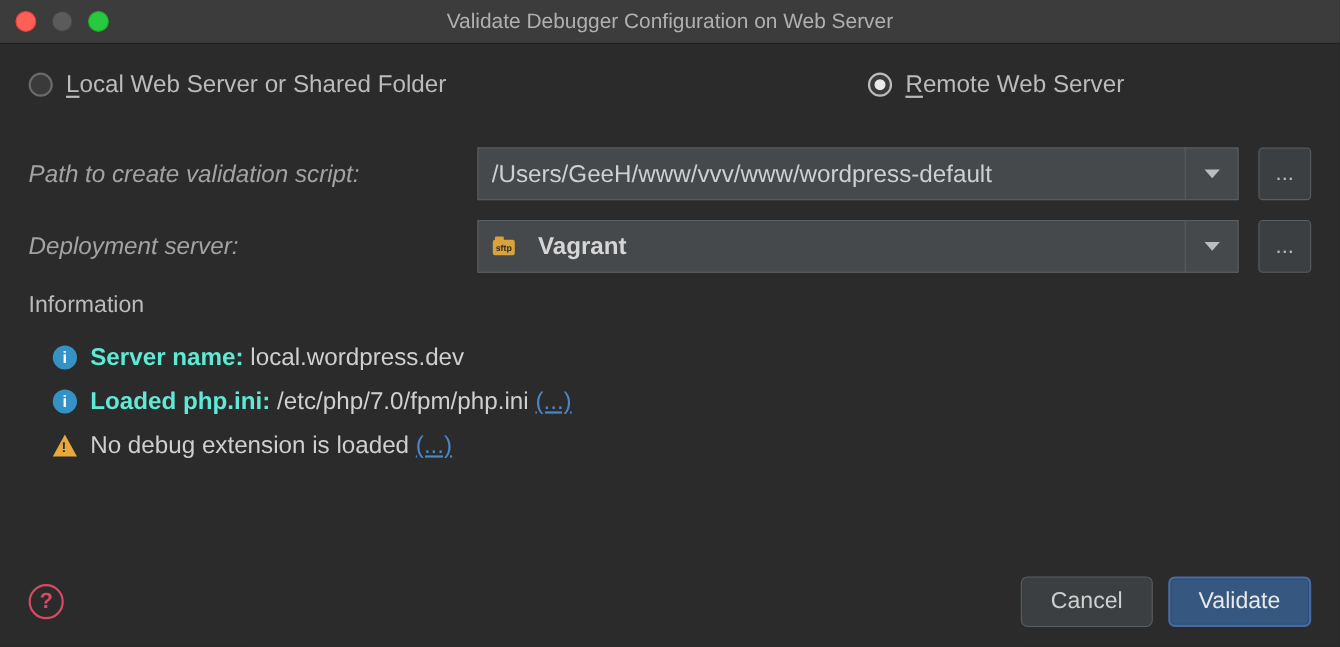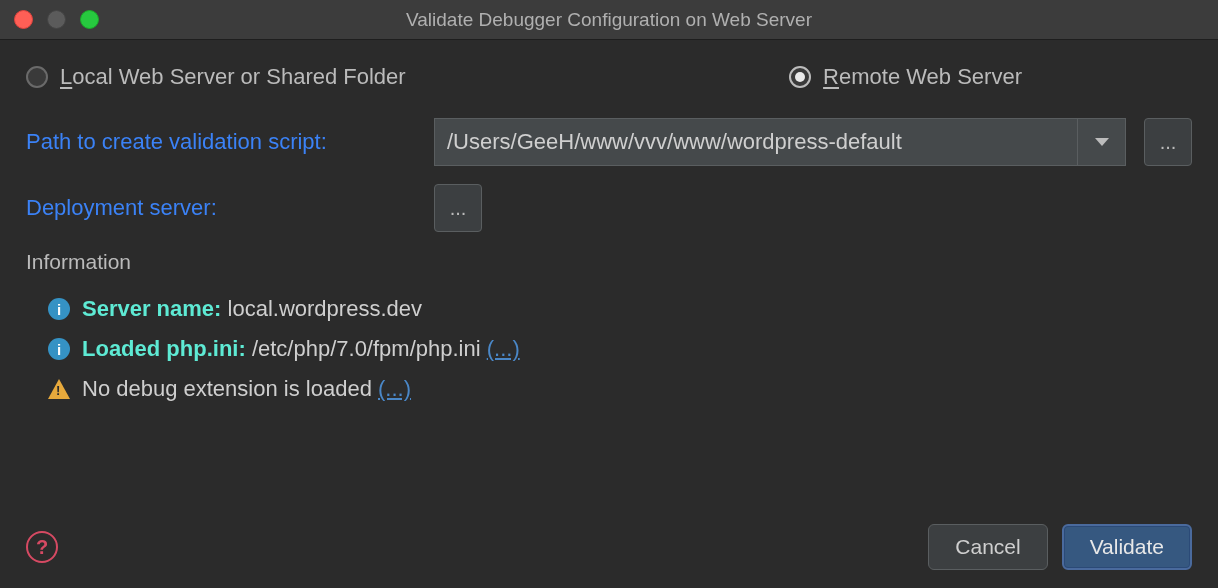--- a/index.html
+++ b/index.html
@@ -38,21 +38,21 @@
       color: #b0b0b0;
       font-size: 19px;
       font-weight: 400;
     }
     .content {
       padding: 24px 26px 0 26px;
     }
     .radio-row {
       display: flex;
       align-items: center;
-      margin-bottom: 28px;
+      margin-bottom: 44px;
     }
     .radio-option {
       display: flex;
       align-items: center;
       gap: 12px;
       font-size: 22px;
       cursor: pointer;
     }
     .radio-option:first-child { margin-right: auto; }
     .radio-option:last-child  { margin-left: 60px; margin-right: 170px; }
@@ -78,21 +78,22 @@
     .radio-option .u { text-decoration: underline; text-underline-offset: 3px; }
     .form-row {
       display: flex;
       align-items: center;
       gap: 18px;
       margin-bottom: 18px;
     }
     .form-label {
       width: 390px;
       font-size: 22px;
-      color: #3b82f6;
+      color: #a3a3a3;
+      font-style: italic;
     }
     .combo {
       flex: 1;
       display: flex;
       align-items: center;
       height: 48px;
       background: #45494b;
       border: 1px solid #5a5e60;
       border-radius: 0;
       padding: 0 12px;
@@ -238,20 +239,33 @@
       <span class="text">/Users/GeeH/www/vvv/www/wordpress-default</span>
       <div class="chevron-btn">
         <div class="chevron-down"></div>
       </div>
     </div>
     <div class="ellipsis-btn">...</div>
   </div>
 
   <div class="form-row">
     <div class="form-label">Deployment server:</div>
+    <div class="combo">
+      <span class="sftp-icon">
+        <svg width="22" height="22" viewBox="0 0 22 22">
+          <rect x="1" y="5" width="20" height="14" rx="2" fill="#d9a23a"></rect>
+          <rect x="3" y="2" width="8" height="5" rx="1" fill="#d9a23a"></rect>
+          <text x="11" y="15" font-size="8" font-weight="700" fill="#2b2b2b" text-anchor="middle">sftp</text>
+        </svg>
+      </span>
+      <span class="text deploy-bold">Vagrant</span>
+      <div class="chevron-btn">
+        <div class="chevron-down"></div>
+      </div>
+    </div>
     <div class="ellipsis-btn">...</div>
   </div>
 
   <div class="info-section">
     <div class="info-header">Information</div>
 
     <div class="info-line">
       <span class="info-icon blue">i</span>
       <span><span class="bold">Server name:</span> <span>local.wordpress.dev</span></span>
     </div>

